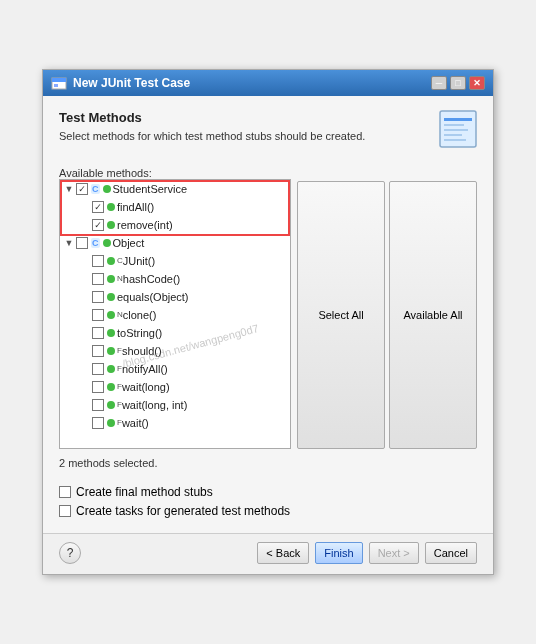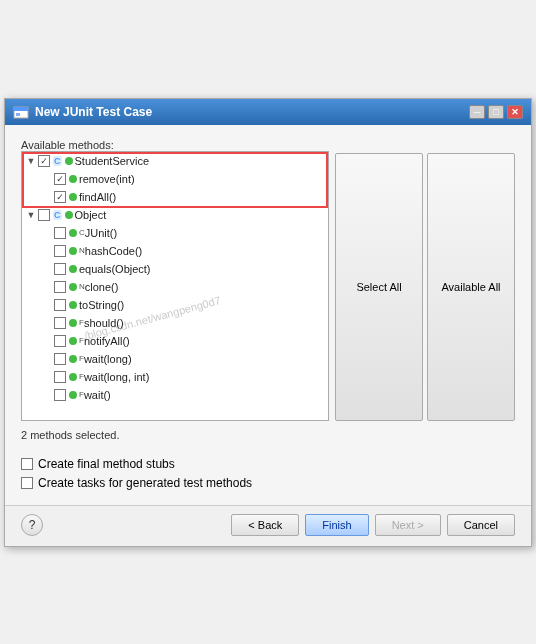--- a/index.html
+++ b/index.html
@@ -7,21 +7,21 @@
       font-family: 'Segoe UI', Tahoma, sans-serif;
       font-size: 12px;
       background: #f0f0f0;
       display: flex;
       justify-content: center;
       align-items: center;
       width: 536px;
       height: 644px;
     }
     .window {
-      width: 528px;
+      width: 452px;
       background: #f5f5f5;
       border: 1px solid #aaa;
       box-shadow: 2px 2px 8px rgba(0,0,0,0.3);
     }
     .title-bar {
       background: linear-gradient(to bottom, #4a90d9, #2a6ab0);
       color: white;
       padding: 5px 8px;
       display: flex;
       align-items: center;
@@ -205,21 +205,21 @@
       justify-content: center;
       font-size: 12px;
       cursor: pointer;
       color: #333;
     }
     .footer-buttons {
       display: flex;
       gap: 6px;
     }
     .footer-btn {
-      padding: 4px 16px;
+      padding: 4px 8px;
       background: linear-gradient(to bottom, #f8f8f8, #e0e0e0);
       border: 1px solid #aaa;
       border-radius: 2px;
       cursor: pointer;
       font-size: 11px;
     }
     .footer-btn.primary {
       background: linear-gradient(to bottom, #ddeeff, #aaccff);
       border-color: #6699dd;
       color: #003399;
@@ -257,20 +257,35 @@
     </div>
     <div class="title-bar-controls">
       <div class="title-btn">─</div>
       <div class="title-btn">□</div>
       <div class="title-btn close">✕</div>
     </div>
   </div>
 
   <div class="content">
 
+    <div style="display:flex; justify-content:space-between; align-items:flex-start; margin-bottom:10px;">
+      <div>
+        <div class="section-title">Test Methods</div>
+        <div class="section-desc">Select methods for which test method stubs should be created.</div>
+      </div>
+
+      <svg width="38" height="38" viewBox="0 0 38 38">
+        <rect x="1" y="1" width="36" height="36" fill="#ddeeff" stroke="#88aacc" stroke-width="1.5" rx="2"></rect>
+        <rect x="5" y="8" width="28" height="3" fill="#5599ee"></rect>
+        <rect x="5" y="14" width="20" height="2" fill="#aaccee"></rect>
+        <rect x="5" y="19" width="24" height="2" fill="#aaccee"></rect>
+        <rect x="5" y="24" width="18" height="2" fill="#aaccee"></rect>
+        <rect x="5" y="29" width="22" height="2" fill="#aaccee"></rect>
+      </svg>
+    </div>
 
     <div class="label">Available methods:</div>
 
     <div class="methods-area">
 
       <div class="tree-container tree-wrapper">
 
         <div class="highlight-box"></div>
 
         <div class="tree-row" style="padding-left:2px;">
@@ -279,27 +294,27 @@
           <span style="display:inline-flex;align-items:center;margin-right:3px;">
             <span style="font-size:9px;font-weight:bold;color:#5599ff;background:#ddeeff;border-radius:2px;padding:0 1px;">C</span>
           </span>
           <span class="green-dot"></span>
           <span class="node-label">StudentService</span>
         </div>
 
         <div class="tree-row" style="padding-left:32px;">
           <span class="checkbox checked"></span>
           <span class="green-dot"></span>
+          <span class="node-label">findAll()</span>
+        </div>
+
+        <div class="tree-row" style="padding-left:32px;">
+          <span class="checkbox checked"></span>
+          <span class="green-dot"></span>
           <span class="node-label">remove(int)</span>
-        </div>
-
-        <div class="tree-row" style="padding-left:32px;">
-          <span class="checkbox checked"></span>
-          <span class="green-dot"></span>
-          <span class="node-label">findAll()</span>
         </div>
 
         <div class="tree-row" style="padding-left:2px;">
           <span class="expand-btn">▼</span>
           <span class="checkbox unchecked"></span>
           <span style="display:inline-flex;align-items:center;margin-right:3px;">
             <span style="font-size:9px;font-weight:bold;color:#5599ff;background:#ddeeff;border-radius:2px;padding:0 1px;">C</span>
           </span>
           <span class="green-dot"></span>
           <span class="node-label">Object</span>

